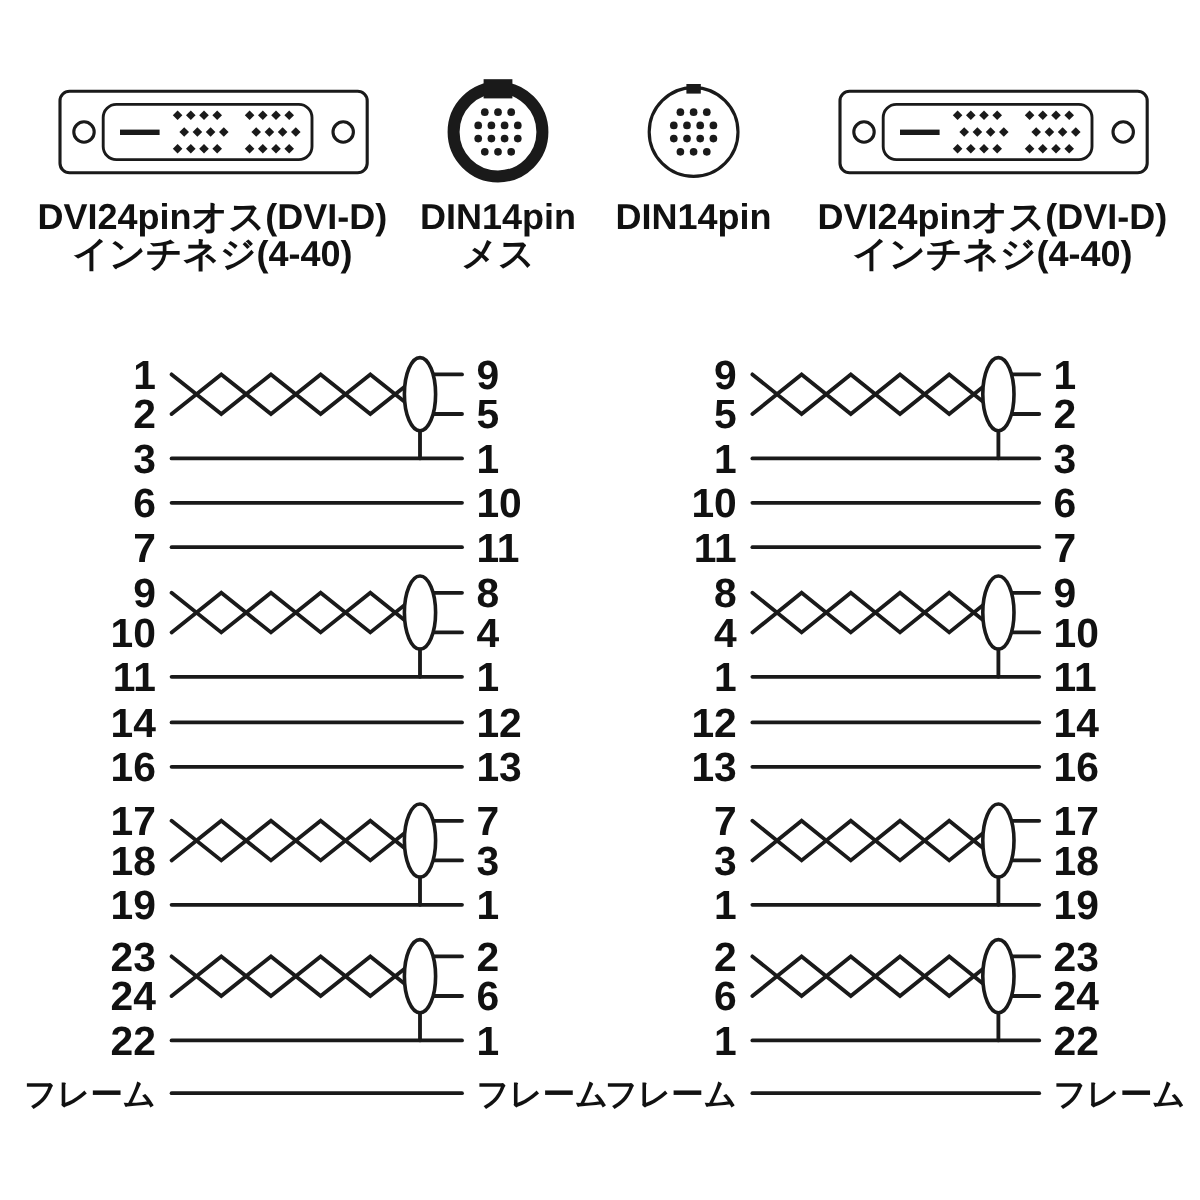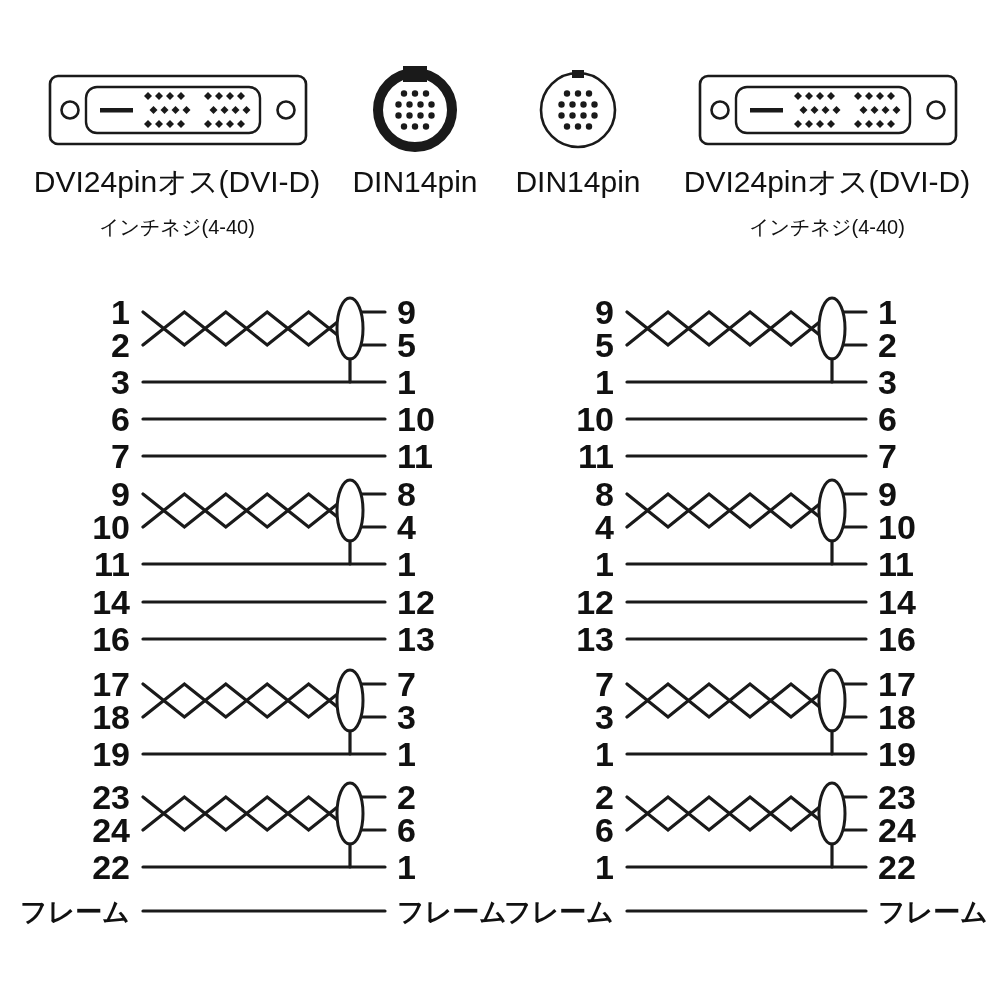--- a/index.html
+++ b/index.html
@@ -1,22 +1,22 @@
 <!DOCTYPE html>
 <html><head>
 <meta charset="utf-8">
 <style>
   *{margin:0;padding:0;box-sizing:border-box}
   html,body{width:1000px;height:1000px;background:#ffffff;overflow:hidden;
     font-family:"Liberation Sans","DejaVu Sans",sans-serif}
   #page{position:absolute;inset:0;width:1000px;height:1000px;background:#fff}
   #diagram-svg{position:absolute;left:0;top:0;width:1000px;height:1000px}
-  .conn-label{position:absolute;top:166px;text-align:center;color:#111;font-weight:normal;white-space:nowrap}
+  .conn-label{position:absolute;top:166px;text-align:center;color:#111;font-weight:bold;white-space:nowrap}
   .conn-label .l1{font-size:30px;line-height:32px}
-  .conn-label .l2{font-size:20px;line-height:30px;margin-top:14px}
+  .conn-label .l2{font-size:30px;line-height:30px;}
   .wire{stroke:#1a1a1a;stroke-width:3.2px;fill:none;stroke-linecap:round}
   text.pin{fill:#111;font-weight:bold;font-size:34px;
     font-family:"Liberation Sans","DejaVu Sans",sans-serif}
   text.pin.small{font-size:27px}
 </style>
 </head>
 <body>
 
 <div id="page">
   <svg id="diagram-svg" viewBox="0 0 1000 1000">
@@ -257,20 +257,21 @@
         <line x1="627" y1="911" x2="866" y2="911" class="wire"></line>
       </g>
     </svg>
 
   <div class="conn-label" style="left:17px;width:320px">
     <div class="l1">DVI24pinオス(DVI-D)</div>
     <div class="l2">インチネジ(4-40)</div>
   </div>
   <div class="conn-label" style="left:315px;width:200px">
     <div class="l1">DIN14pin</div>
+    <div class="l2">メス</div>
   </div>
   <div class="conn-label" style="left:478px;width:200px">
     <div class="l1">DIN14pin</div>
   </div>
   <div class="conn-label" style="left:666px;width:322px">
     <div class="l1">DVI24pinオス(DVI-D)</div>
     <div class="l2">インチネジ(4-40)</div>
   </div>
 </div>
 

